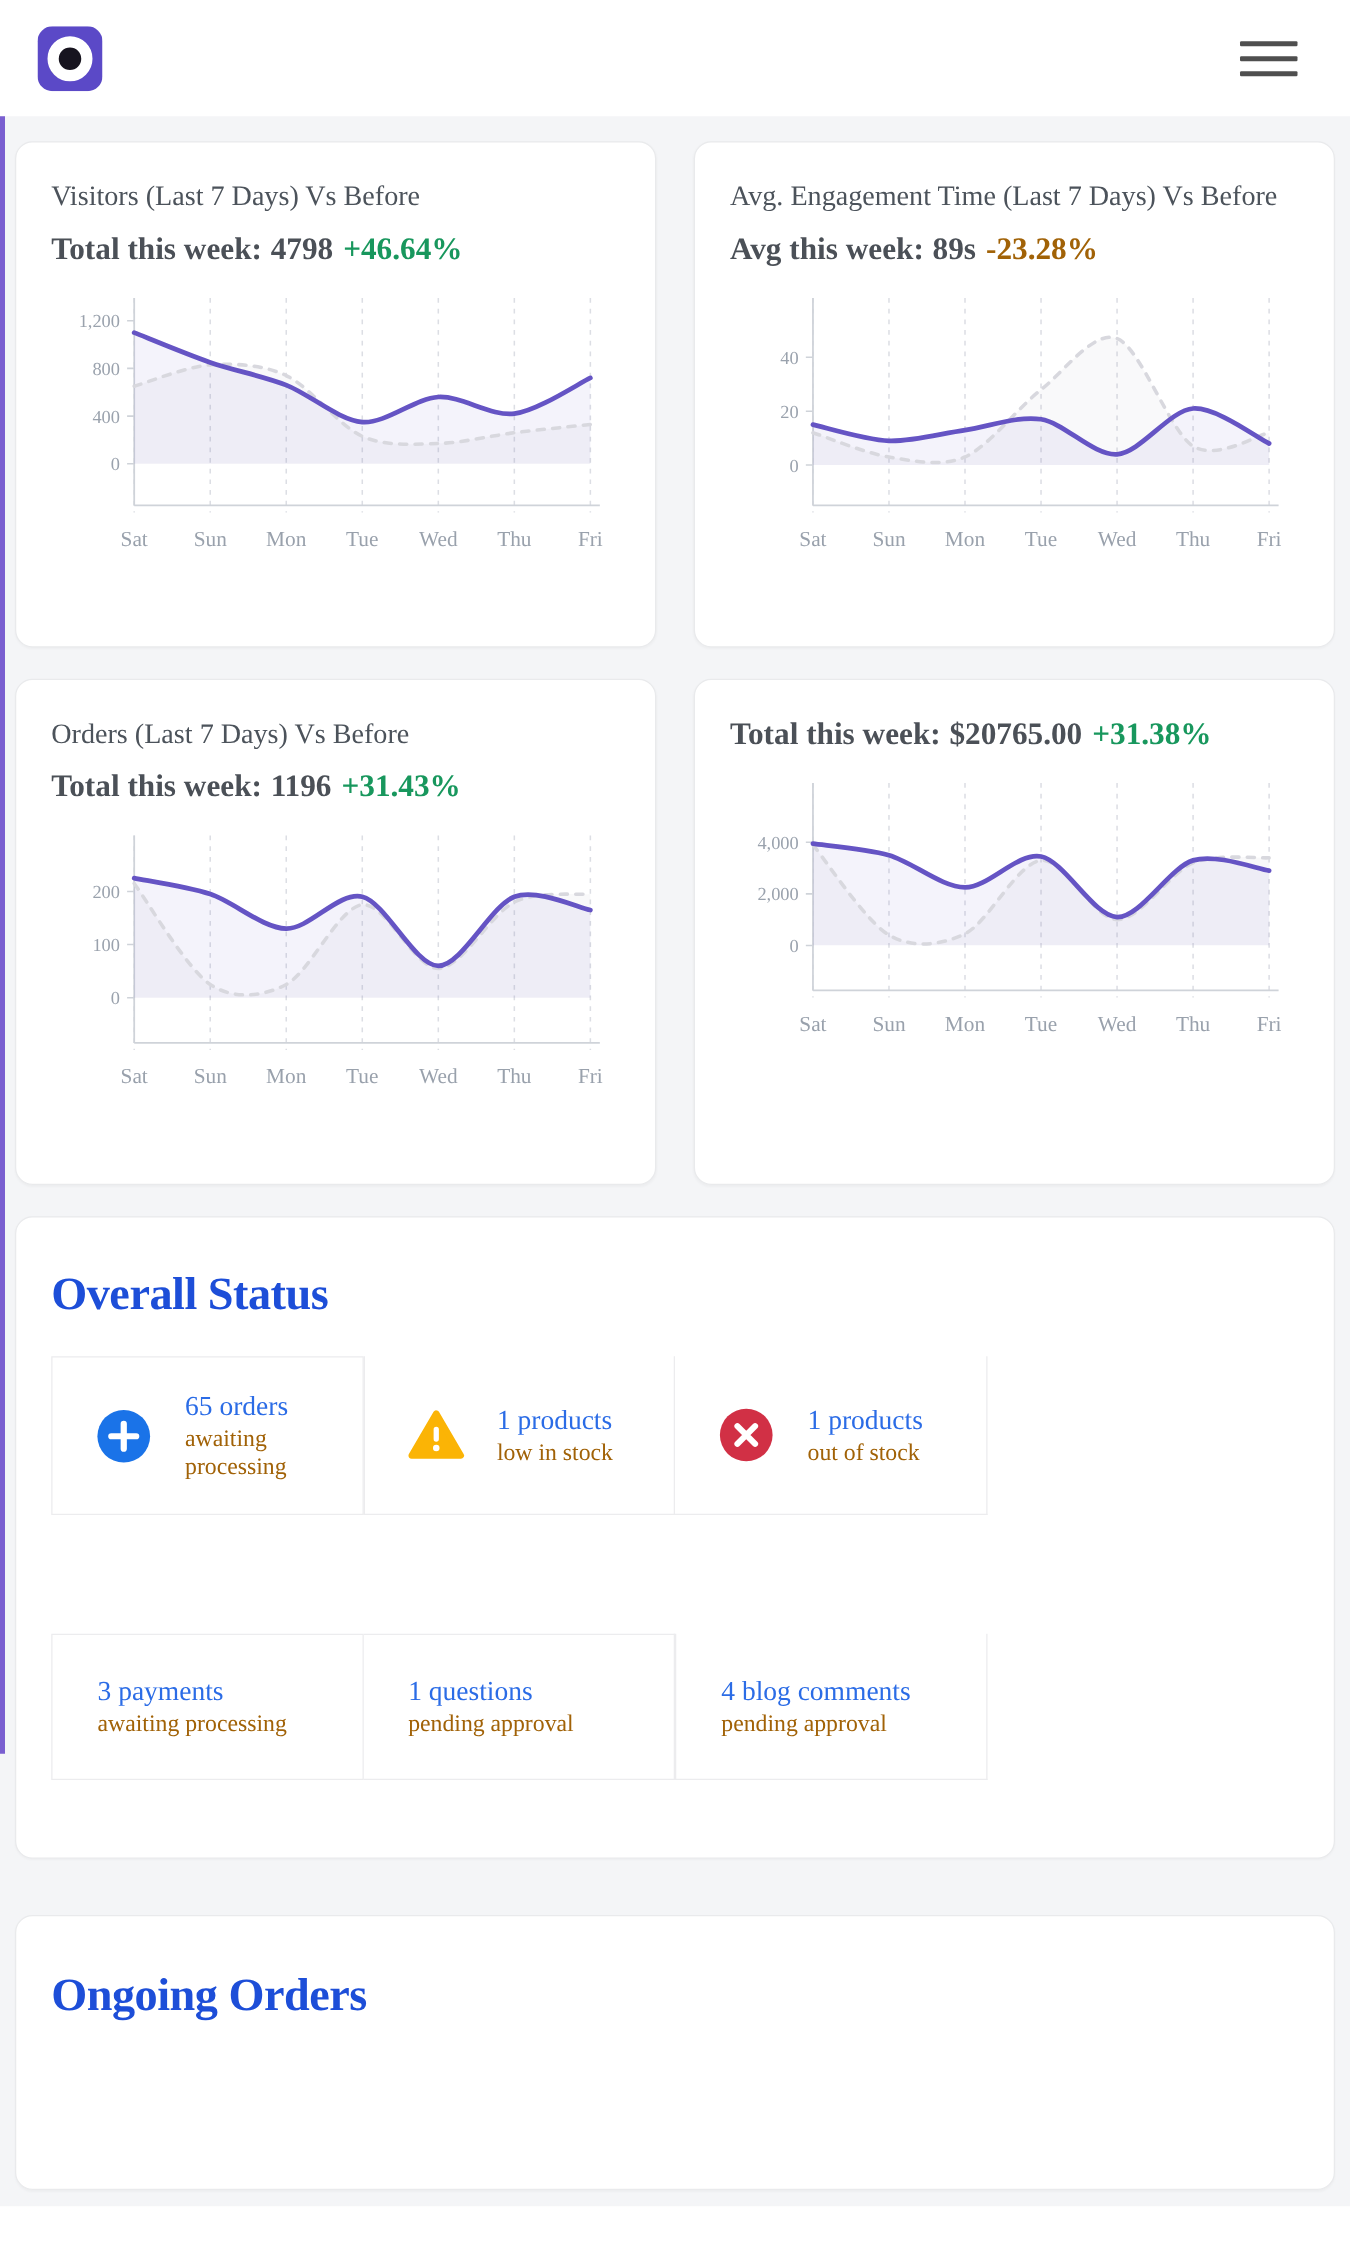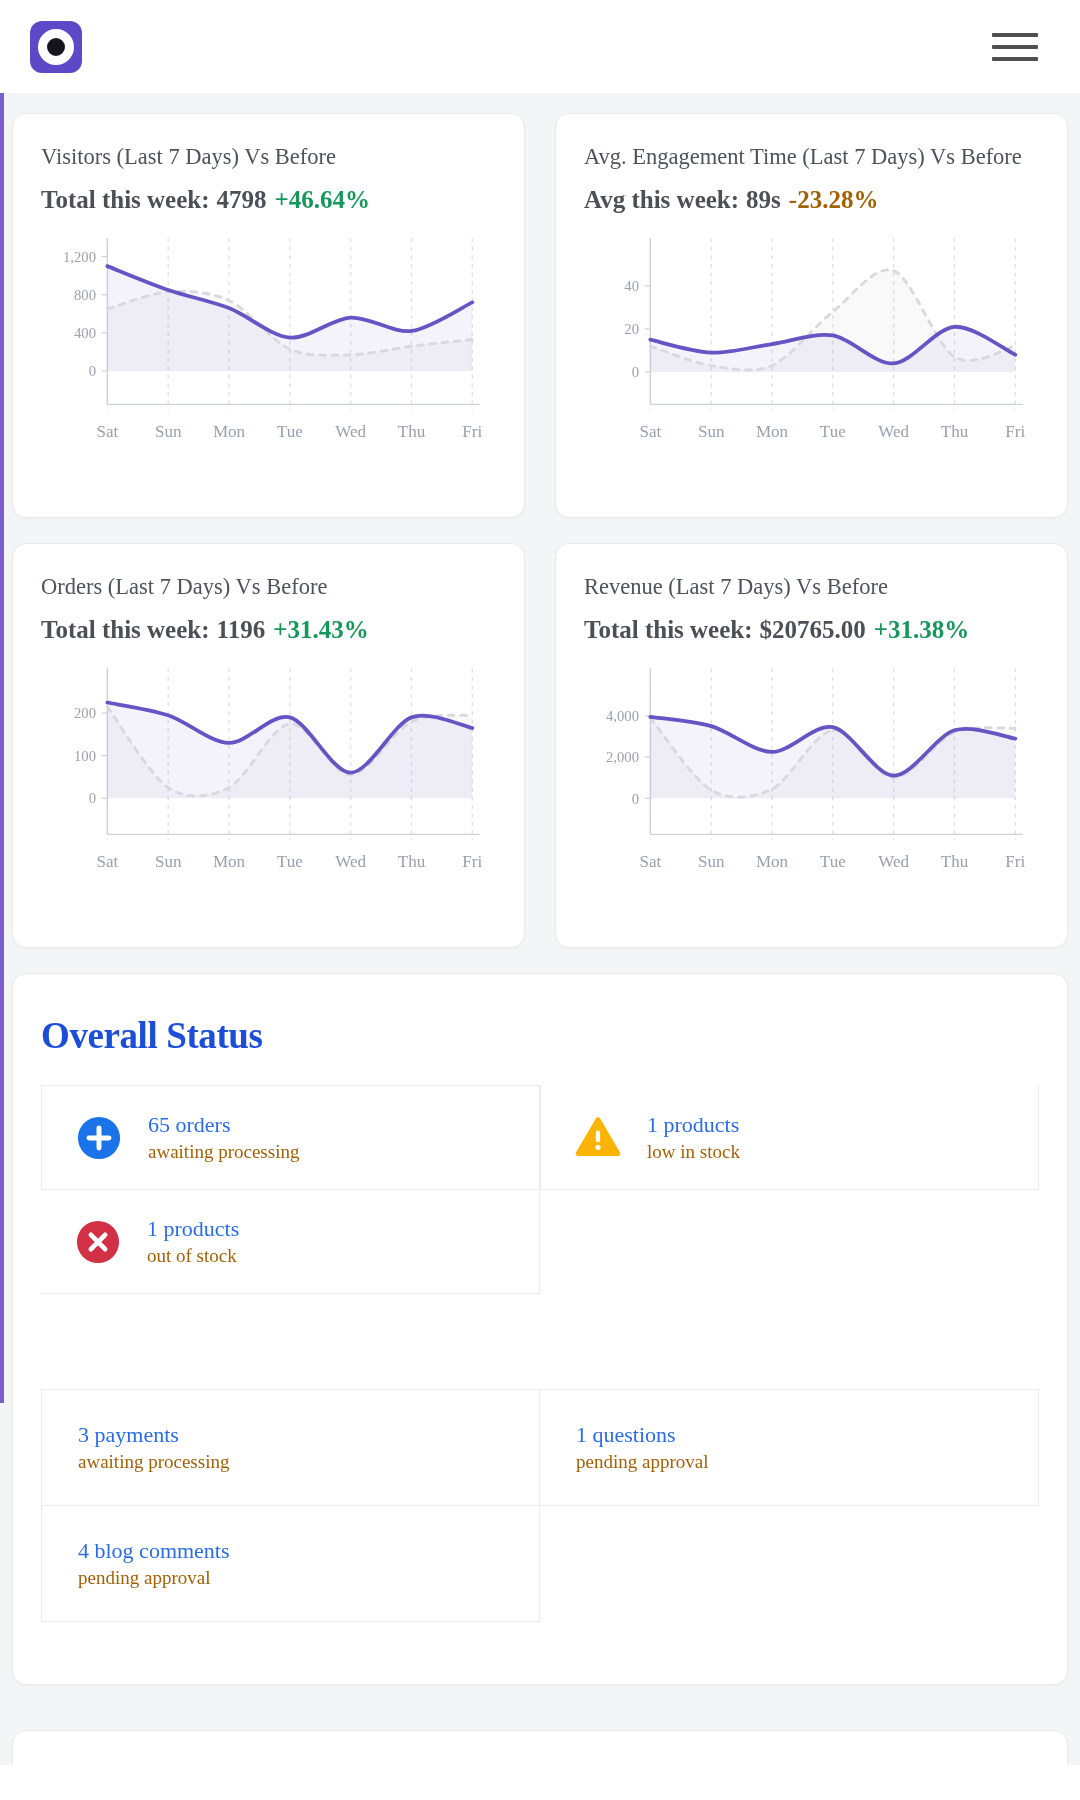--- a/index.html
+++ b/index.html
@@ -41,21 +41,21 @@
   .chart-title { font-size:22.5px; color:#4c535b; line-height:1.5; margin-bottom:8px; }
   .chart-total { font-size:25px; font-weight:700; color:#4b5057; line-height:1.4; margin-bottom:12px; }
   .chart-total .val { margin-left:7px; }
   .delta { margin-left:8px; }
   .delta[data-trend="up"]   { color:#18975d; }
   .delta[data-trend="down"] { color:#a16207; }
   .chart-svg { width:100%; height:auto; display:block; }
   
   .status-card { margin:25px 12px 0; padding:26px 28px 62px; }
   .section-title { font-size:37px; font-weight:600; color:#1d4ed8; letter-spacing:-0.4px; margin:14px 0 28px; }
-  .status-table { display:grid; grid-template-columns:1fr 1fr; }
+  .status-table { display:grid; grid-template-columns:1fr 1fr 1fr 1fr; }
   .scell { display:flex; align-items:center; gap:26px; padding:26px 34px; }
   .scell .txt .link { font-size:22px; color:#2b6ce6; cursor:pointer; }
   .scell .txt .sub  { font-size:19px; color:#a16207; margin-top:3px; }
   .b-all   { border:1px solid #ececee; }
   .b-trb   { border-top:1px solid #ececee; border-right:1px solid #ececee; border-bottom:1px solid #ececee; }
   .b-lrb   { border-left:1px solid #ececee; border-right:1px solid #ececee; border-bottom:1px solid #ececee; }
   .b-rb    { border-right:1px solid #ececee; border-bottom:1px solid #ececee; }
   .b-none  { border:none; }
   .status-table.secondary { margin-top:95px; }
   .status-table.secondary .scell { padding:32px 36px; }
@@ -179,21 +179,20 @@
         <text x="390.8333333333333" y="219" text-anchor="middle" font-size="18" fill="#99a1ac">Thu</text>
         <text x="455" y="219" text-anchor="middle" font-size="18" fill="#99a1ac">Fri</text>
         <path d="M 70 50.38461538461539 C 79.87179487179488 63.50098619329388 114.42307692307693 122.52465483234714 134.16666666666669 135.64102564102564 C 153.91025641025644 148.75739644970415 178.5897435897436 145.99605522682444 198.33333333333334 135.64102564102564 C 218.0769230769231 125.28599605522682 242.75641025641025 70.40433925049311 262.5 68.33333333333334 C 282.2435897435897 66.26232741617358 306.92307692307696 122.52465483234714 326.6666666666667 122.17948717948718 C 346.4102564102564 121.83431952662723 371.0897435897436 75.75443786982248 390.8333333333333 66.08974358974359 C 410.57692307692304 56.4250493096647 445.12820512820514 60.39447731755425 455 59.358974358974365 L 455 146.85897435897436 L 70 146.85897435897436 Z" fill="rgba(170,170,182,0.07)"></path>
         <path d="M 70 45.89743589743591 C 79.87179487179488 47.96844181459567 114.42307692307693 52.80078895463512 134.16666666666669 59.358974358974365 C 153.91025641025644 65.9171597633136 178.5897435897436 88.18047337278107 198.33333333333334 88.52564102564102 C 218.0769230769231 88.87080867850098 242.75641025641025 56.77021696252464 262.5 61.60256410256409 C 282.2435897435897 66.43491124260353 306.92307692307696 119.93589743589743 326.6666666666667 119.93589743589743 C 346.4102564102564 119.93589743589743 371.0897435897436 68.85108481262326 390.8333333333333 61.60256410256409 C 410.57692307692304 54.35404339250492 445.12820512820514 71.09467455621301 455 72.82051282051282 L 455 146.85897435897436 L 70 146.85897435897436 Z" fill="rgba(101,84,196,0.07)"></path>
         <path d="M 70 50.38461538461539 C 79.87179487179488 63.50098619329388 114.42307692307693 122.52465483234714 134.16666666666669 135.64102564102564 C 153.91025641025644 148.75739644970415 178.5897435897436 145.99605522682444 198.33333333333334 135.64102564102564 C 218.0769230769231 125.28599605522682 242.75641025641025 70.40433925049311 262.5 68.33333333333334 C 282.2435897435897 66.26232741617358 306.92307692307696 122.52465483234714 326.6666666666667 122.17948717948718 C 346.4102564102564 121.83431952662723 371.0897435897436 75.75443786982248 390.8333333333333 66.08974358974359 C 410.57692307692304 56.4250493096647 445.12820512820514 60.39447731755425 455 59.358974358974365" fill="none" stroke="#d8d8de" stroke-width="3" stroke-dasharray="6 7" stroke-linecap="round"></path>
         <path d="M 70 45.89743589743591 C 79.87179487179488 47.96844181459567 114.42307692307693 52.80078895463512 134.16666666666669 59.358974358974365 C 153.91025641025644 65.9171597633136 178.5897435897436 88.18047337278107 198.33333333333334 88.52564102564102 C 218.0769230769231 88.87080867850098 242.75641025641025 56.77021696252464 262.5 61.60256410256409 C 282.2435897435897 66.43491124260353 306.92307692307696 119.93589743589743 326.6666666666667 119.93589743589743 C 346.4102564102564 119.93589743589743 371.0897435897436 68.85108481262326 390.8333333333333 61.60256410256409 C 410.57692307692304 54.35404339250492 445.12820512820514 71.09467455621301 455 72.82051282051282" fill="none" stroke="#6554c4" stroke-width="4" stroke-linecap="round"></path>
       </svg>
   </div>
 
   <div class="card chart-card">
-    <div class="chart-title">Revenue (Last 7 Days) Vs Before</div>
     <div class="chart-total"><span>Total this week:</span><span class="val">$20765.00</span><span class="delta" data-trend="up">+31.38%</span></div>
     <svg class="chart-svg" viewBox="0 0 480 235">
         <line x1="70" y1="10" x2="70" y2="191" stroke="#dcdee4" stroke-width="1.3" stroke-dasharray="4 5"></line>
         <line x1="134.16666666666669" y1="10" x2="134.16666666666669" y2="191" stroke="#dcdee4" stroke-width="1.3" stroke-dasharray="4 5"></line>
         <line x1="198.33333333333334" y1="10" x2="198.33333333333334" y2="191" stroke="#dcdee4" stroke-width="1.3" stroke-dasharray="4 5"></line>
         <line x1="262.5" y1="10" x2="262.5" y2="191" stroke="#dcdee4" stroke-width="1.3" stroke-dasharray="4 5"></line>
         <line x1="326.6666666666667" y1="10" x2="326.6666666666667" y2="191" stroke="#dcdee4" stroke-width="1.3" stroke-dasharray="4 5"></line>
         <line x1="390.8333333333333" y1="10" x2="390.8333333333333" y2="191" stroke="#dcdee4" stroke-width="1.3" stroke-dasharray="4 5"></line>
         <line x1="455" y1="10" x2="455" y2="191" stroke="#dcdee4" stroke-width="1.3" stroke-dasharray="4 5"></line>
         <line x1="70" y1="10" x2="70" y2="185" stroke="#cfd3d9" stroke-width="1.5"></line>

